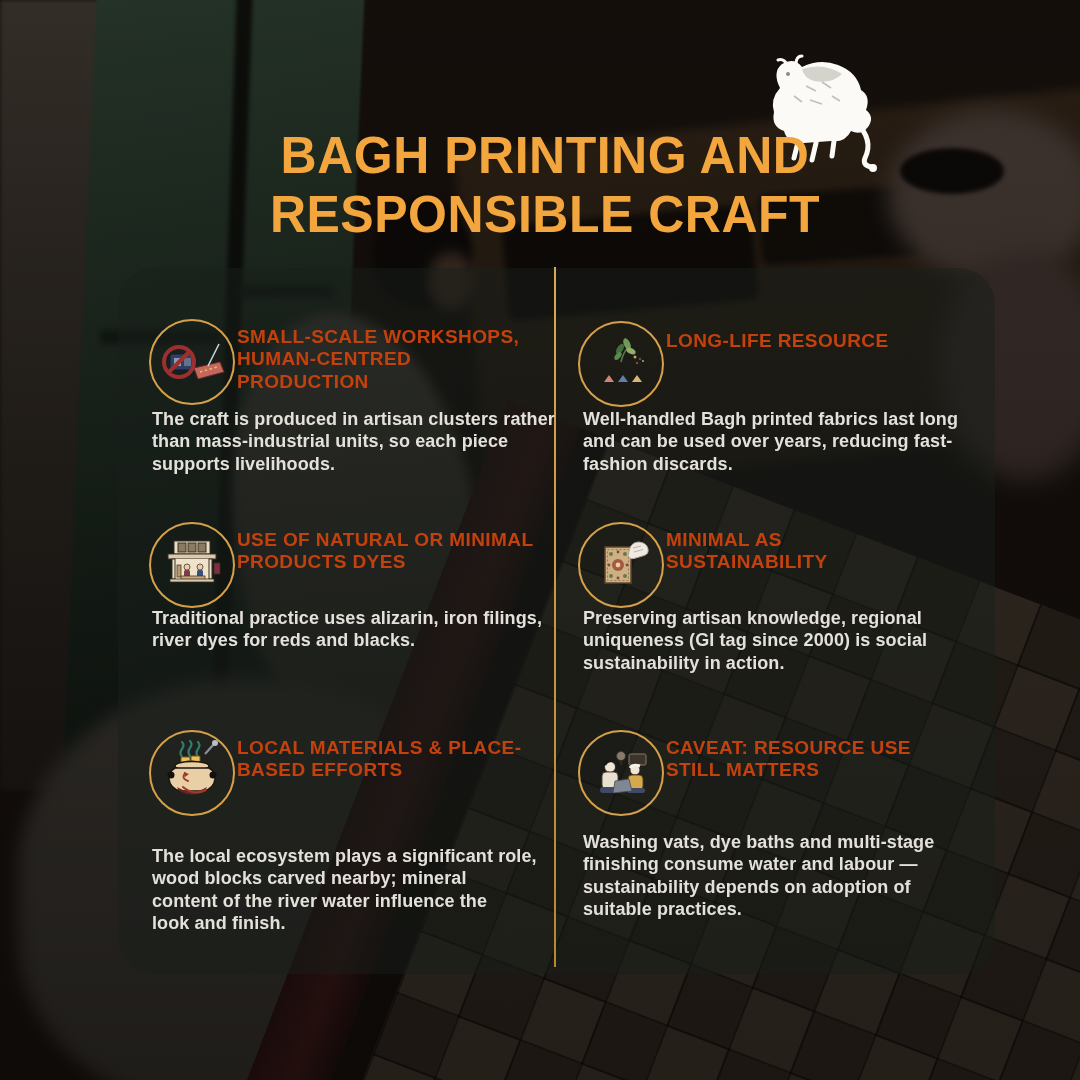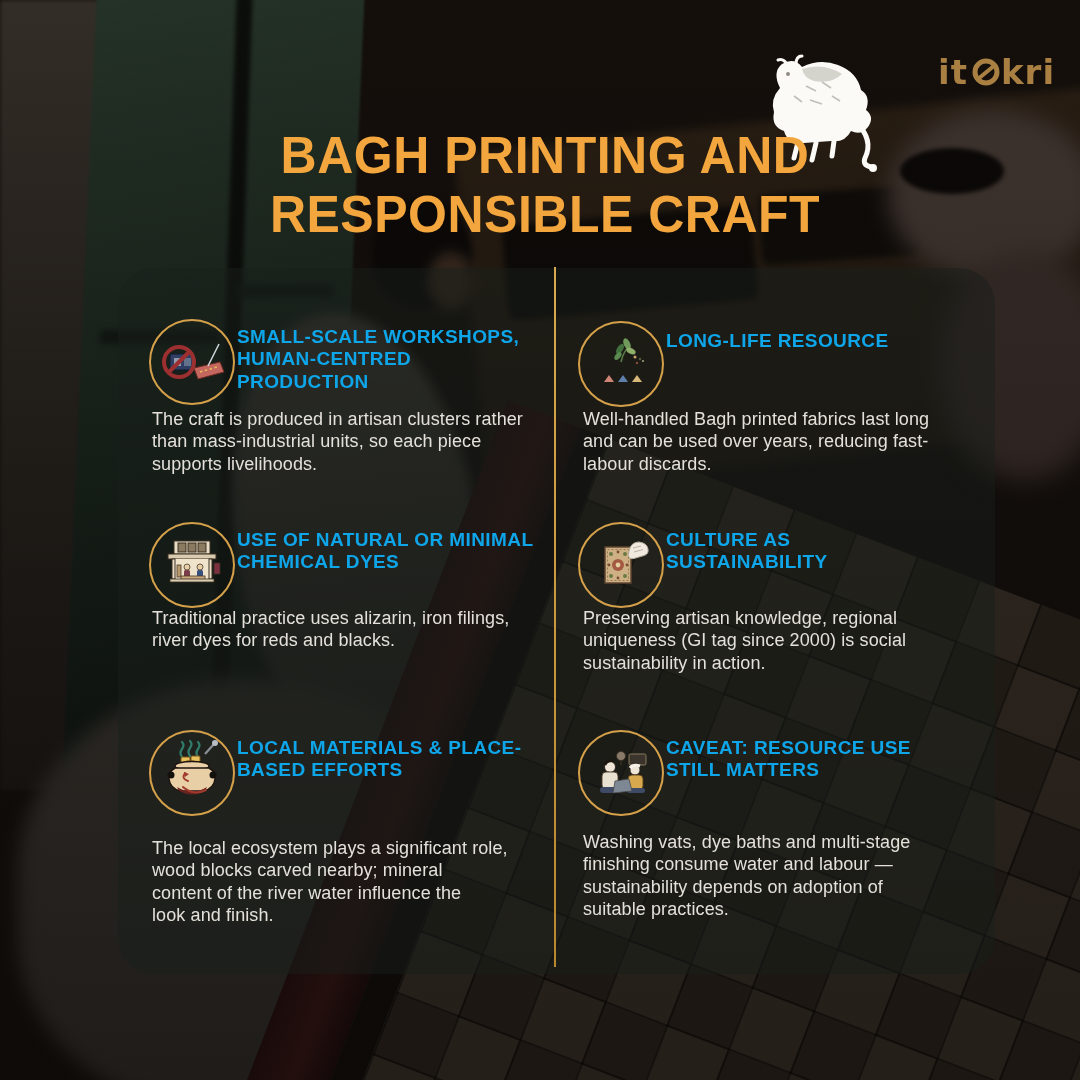--- a/index.html
+++ b/index.html
@@ -44,28 +44,28 @@
   .divider{position:absolute;left:554px;top:267px;width:2px;height:700px;background:linear-gradient(180deg,#d9a94f,#b9872f);}
   
   .title{position:absolute;left:150px;top:92px;width:790px;text-align:center;
     color:#f2a63d;font-size:50px;font-weight:800;line-height:1.12;letter-spacing:.5px;
     white-space:pre-line;transform:scaleY(1.05);transform-origin:top center;z-index:6;}
   .logo{position:absolute;left:938px;top:46px;width:126px;height:52px;z-index:6;opacity:.92;}
   .bull{position:absolute;left:744px;top:52px;width:142px;height:120px;z-index:5;}
   .sec{position:absolute;width:430px;}
   .icon-wrap{position:absolute;left:0;top:0;width:88px;height:88px;}
   .sec h3{position:absolute;left:89px;top:8px;width:330px;margin:0;
-    color:#0ea5e9;font-size:19px;font-weight:700;line-height:1.18;letter-spacing:.4px;white-space:pre-line;}
+    color:#c2410c;font-size:19px;font-weight:700;line-height:1.18;letter-spacing:.4px;white-space:pre-line;}
   .sec p{position:absolute;margin:0;width:415px;
-    color:#e4e0da;font-size:18px;font-weight:400;line-height:1.24;letter-spacing:.1px;white-space:pre-line;}
+    color:#e4e0da;font-size:18px;font-weight:700;line-height:1.24;letter-spacing:.1px;white-space:pre-line;}
   #s1{left:148px;top:318px}  #s1 p{left:4px;top:90px}
   #s2{left:577px;top:320px}  #s2 h3{top:10px} #s2 p{left:6px;top:88px}
   #s3{left:148px;top:521px}  #s3 p{left:4px;top:86px}
   #s4{left:577px;top:521px}  #s4 p{left:6px;top:86px}
-  #s5{left:148px;top:729px}  #s5 p{left:4px;top:108px}
+  #s5{left:148px;top:729px}  #s5 p{left:4px;top:116px}
   #s6{left:577px;top:729px}  #s6 p{left:6px;top:102px}
 </style>
 </head>
 <body>
 
 <div class="stage">
 
   <div class="photo">
     <div class="ph wall"></div>
     <div class="ph door"></div>
@@ -86,28 +86,20 @@
       <div class="fab-red"></div>
       <div class="fab-dark"></div>
       <div class="fab-main"></div>
     </div>
     <div class="overlay"></div>
   </div>
 
   <div class="panel"></div>
   <div class="divider"></div>
 
-  <div class="logo">
-    <svg width="126" height="52" viewBox="0 0 126 52">
-      <text x="0" y="38" font-family="DejaVu Sans, sans-serif" font-size="34" font-weight="700" fill="#b68a47" letter-spacing="1">it</text>
-      <circle cx="48" cy="26" r="11" fill="none" stroke="#b68a47" stroke-width="5"></circle>
-      <line x1="40" y1="33" x2="57" y2="19" stroke="#b68a47" stroke-width="4"></line>
-      <text x="63" y="38" font-family="DejaVu Sans, sans-serif" font-size="34" font-weight="700" fill="#b68a47" letter-spacing="1">kri</text>
-    </svg>
-  </div>
 
   <div class="bull">
     <svg width="142" height="120" viewBox="0 0 142 120">
       <path d="M36 36 Q28 20 38 12 Q50 5 58 15 Q76 6 94 13 Q113 20 117 38 Q127 44 122 58 Q131 65 124 75 Q117 84 107 79 Q101 91 87 89 L60 91 Q44 93 40 79 Q27 75 30 60 Q26 47 36 36 Z" fill="#fbfaf6"></path>
       <path d="M58 17 Q80 10 98 22 Q88 32 70 29 Q60 26 58 17 Z" fill="#b5b3aa" opacity=".55"></path>
       <path d="M44 14 Q40 6 34 8 M52 12 Q52 4 58 4" stroke="#fbfaf6" stroke-width="3" fill="none" stroke-linecap="round"></path>
       <circle cx="44" cy="22" r="2" fill="#8e8c84"></circle>
       <path d="M112 70 Q130 88 121 106 Q118 113 127 115" stroke="#fbfaf6" stroke-width="5" fill="none" stroke-linecap="round"></path>
       <circle cx="129" cy="116" r="4" fill="#fbfaf6"></circle>
       <path d="M54 90 L50 106 M72 91 L68 108 M90 89 L88 104" stroke="#fbfaf6" stroke-width="5" stroke-linecap="round"></path>
@@ -154,21 +146,21 @@
         <circle cx="60" cy="43" r="1.2" fill="#8a4a3a"></circle>
           <circle cx="66" cy="41" r="1.1" fill="#9aa07a"></circle>
         <polygon points="27,62 37,62 32,55" fill="#cf8576"></polygon>
         <polygon points="41,62 51,62 46,55" fill="#5f80ae"></polygon>
         <polygon points="55,62 65,62 60,55" fill="#d8b878"></polygon>
       </svg>
     </div>
     <h3>LONG-LIFE RESOURCE</h3>
     <p>Well-handled Bagh printed fabrics last long
 and can be used over years, reducing fast-
-labour discards.</p>
+fashion discards.</p>
   </div>
 
   <div class="sec" id="s3">
     <div class="icon-wrap">
       <svg width="88" height="88" viewBox="0 0 88 88">
         <circle cx="44" cy="44" r="42" fill="none" stroke="#d5a04a" stroke-width="2"></circle>
         <rect x="26" y="20" width="36" height="13" fill="#eadfc6" stroke="#3a2e22"></rect>
         <rect x="30" y="22" width="8" height="9" fill="#8a7a60" stroke="#3a2e22"></rect>
         <rect x="40" y="22" width="8" height="9" fill="#8a7a60" stroke="#3a2e22"></rect>
         <rect x="50" y="22" width="8" height="9" fill="#8a7a60" stroke="#3a2e22"></rect>
@@ -180,21 +172,21 @@
         <circle cx="39" cy="46" r="3" fill="#e8cfa8" stroke="#4a3a2a" stroke-width=".8"></circle>
         <rect x="36" y="49" width="6" height="7" rx="1.5" fill="#7a3d49"></rect>
         <circle cx="52" cy="46" r="3" fill="#e8cfa8" stroke="#4a3a2a" stroke-width=".8"></circle>
         <rect x="49" y="49" width="6" height="7" rx="1.5" fill="#37507c"></rect>
         <rect x="33" y="55" width="24" height="3.5" fill="#caa87c" stroke="#4a3a2a" stroke-width=".8"></rect>
         <rect x="66" y="42" width="6" height="11" fill="#7c3040" stroke="#3a2e22" stroke-width=".8"></rect>
         <rect x="22" y="58" width="44" height="3" fill="#d9cbb0" stroke="#3a2e22" stroke-width=".8"></rect>
       </svg>
     </div>
     <h3>USE OF NATURAL OR MINIMAL
-CHEMICAL DYES</h3>
+PRODUCTS DYES</h3>
     <p>Traditional practice uses alizarin, iron filings,
 river dyes for reds and blacks.</p>
   </div>
 
   <div class="sec" id="s4">
     <div class="icon-wrap">
       <svg width="88" height="88" viewBox="0 0 88 88">
         <circle cx="44" cy="44" r="42" fill="none" stroke="#d5a04a" stroke-width="2"></circle>
         <rect x="28" y="26" width="26" height="36" fill="#cdb184" stroke="#5f4430" stroke-width="1.5"></rect>
         <circle cx="41" cy="44" r="6" fill="#9c4a36" opacity=".85"></circle>
@@ -205,21 +197,21 @@
           <circle cx="48" cy="55" r="2" fill="#6a7a44"></circle>
         <circle cx="41" cy="31" r="1.4" fill="#7a4a33"></circle>
           <circle cx="41" cy="57" r="1.4" fill="#7a4a33"></circle>
         <circle cx="32" cy="44" r="1.4" fill="#7a4a33"></circle>
           <circle cx="50" cy="44" r="1.4" fill="#7a4a33"></circle>
         <rect x="30.5" y="28.5" width="21" height="31" fill="none" stroke="#8a6a4a" stroke-width=".8" stroke-dasharray="2 2"></rect>
         <path d="M52 30 q2 -9 10 -9 q8 1 9 7 q1 5 -4 6.5 l-10 3 q-5 1 -5.5 -3 z" fill="#efe9df" stroke="#b5ab9c" stroke-width="1"></path>
         <path d="M56 27 l8 -2 M57 31 l9 -2.5" stroke="#b5ab9c" stroke-width=".9" fill="none"></path>
       </svg>
     </div>
-    <h3>CULTURE AS
+    <h3>MINIMAL AS
 SUSTAINABILITY</h3>
     <p>Preserving artisan knowledge, regional
 uniqueness (GI tag since 2000) is social
 sustainability in action.</p>
   </div>
 
   <div class="sec" id="s5">
     <div class="icon-wrap">
       <svg width="88" height="88" viewBox="0 0 88 88">
         <circle cx="44" cy="44" r="42" fill="none" stroke="#d5a04a" stroke-width="2"></circle>

